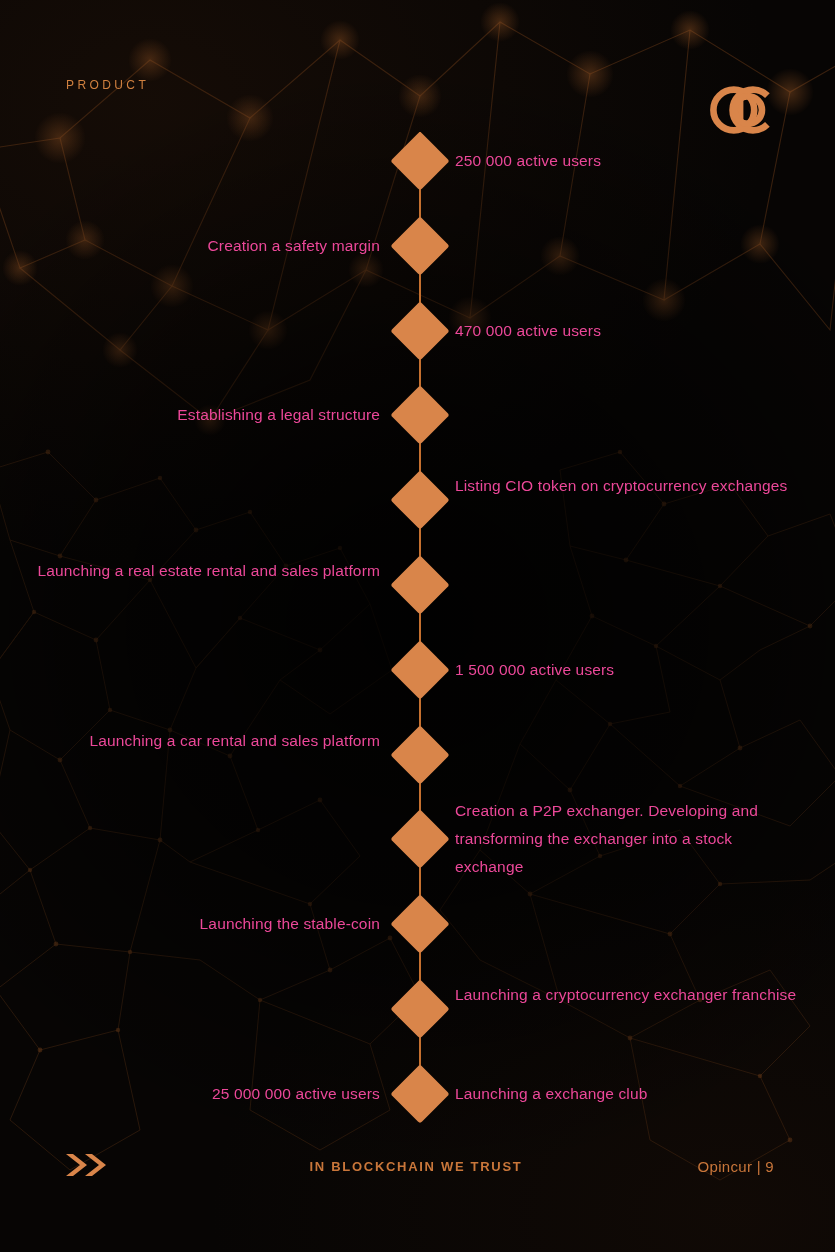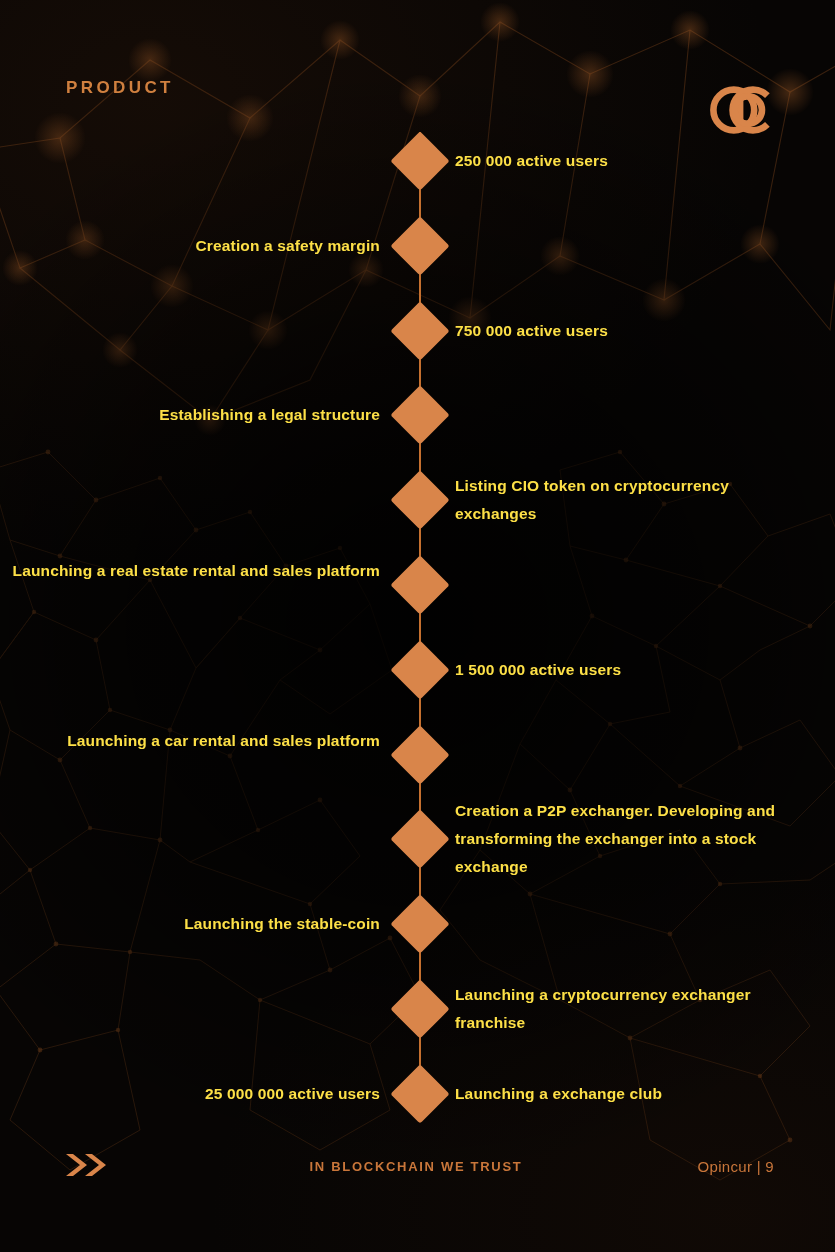--- a/index.html
+++ b/index.html
@@ -26,21 +26,21 @@
       radial-gradient(ellipse 120% 60% at 18% 8%, rgba(70,36,14,0.22) 0%, rgba(0,0,0,0) 62%),
       radial-gradient(ellipse 90% 40% at 88% 97%, rgba(60,30,12,0.18) 0%, rgba(0,0,0,0) 70%);
   }
 
   
   #slide { position:absolute; inset:0; z-index:2; }
 
   
   #eyebrow {
     position:absolute; left:66px; top:78px;
-    font-size:17px; font-weight:bold;
+    font-size:12px; font-weight:normal;
     letter-spacing:3.4px;
     color:#d0803f;
   }
   #page-title {
     position:absolute; left:66px; top:142px;
     font-size:52px; font-weight:300;
     letter-spacing:2.6px;
     color:#fdfdfd;
     font-family:"DejaVu Sans", sans-serif;
   }
@@ -63,22 +63,22 @@
     left:399px;
     width:42px; height:42px;
     margin-top:-21px;
     background:#d9854a;
     transform:rotate(45deg);
     border-radius:3px;
   }
   .label {
     position:absolute;
     font-size:15.5px;
-    font-weight:bold;
-    color:#fde047;
+    font-weight:normal;
+    color:#ec4899;
     line-height:28px;
     letter-spacing:0.15px;
   }
   .label.left {
     right:455px;
     text-align:right;
     width:420px;
   }
   .label.right {
     left:455px;
@@ -270,21 +270,21 @@
   <div class="node" style="top: 161px;">
         <div class="diamond"></div>
         <div class="label right lines1">250 000 active users</div>
       </div>
       <div class="node" style="top: 245.8px;">
         <div class="diamond"></div>
         <div class="label left lines1">Creation a safety margin</div>
       </div>
       <div class="node" style="top: 330.6px;">
         <div class="diamond"></div>
-        <div class="label right lines1">750 000 active users</div>
+        <div class="label right lines1">470 000 active users</div>
       </div>
       <div class="node" style="top: 415.4px;">
         <div class="diamond"></div>
         <div class="label left lines1">Establishing a legal structure</div>
       </div>
       <div class="node" style="top: 500.2px;">
         <div class="diamond"></div>
         <div class="label right lines2">Listing CIO token on cryptocurrency exchanges</div>
       </div>
       <div class="node" style="top: 585px;">

